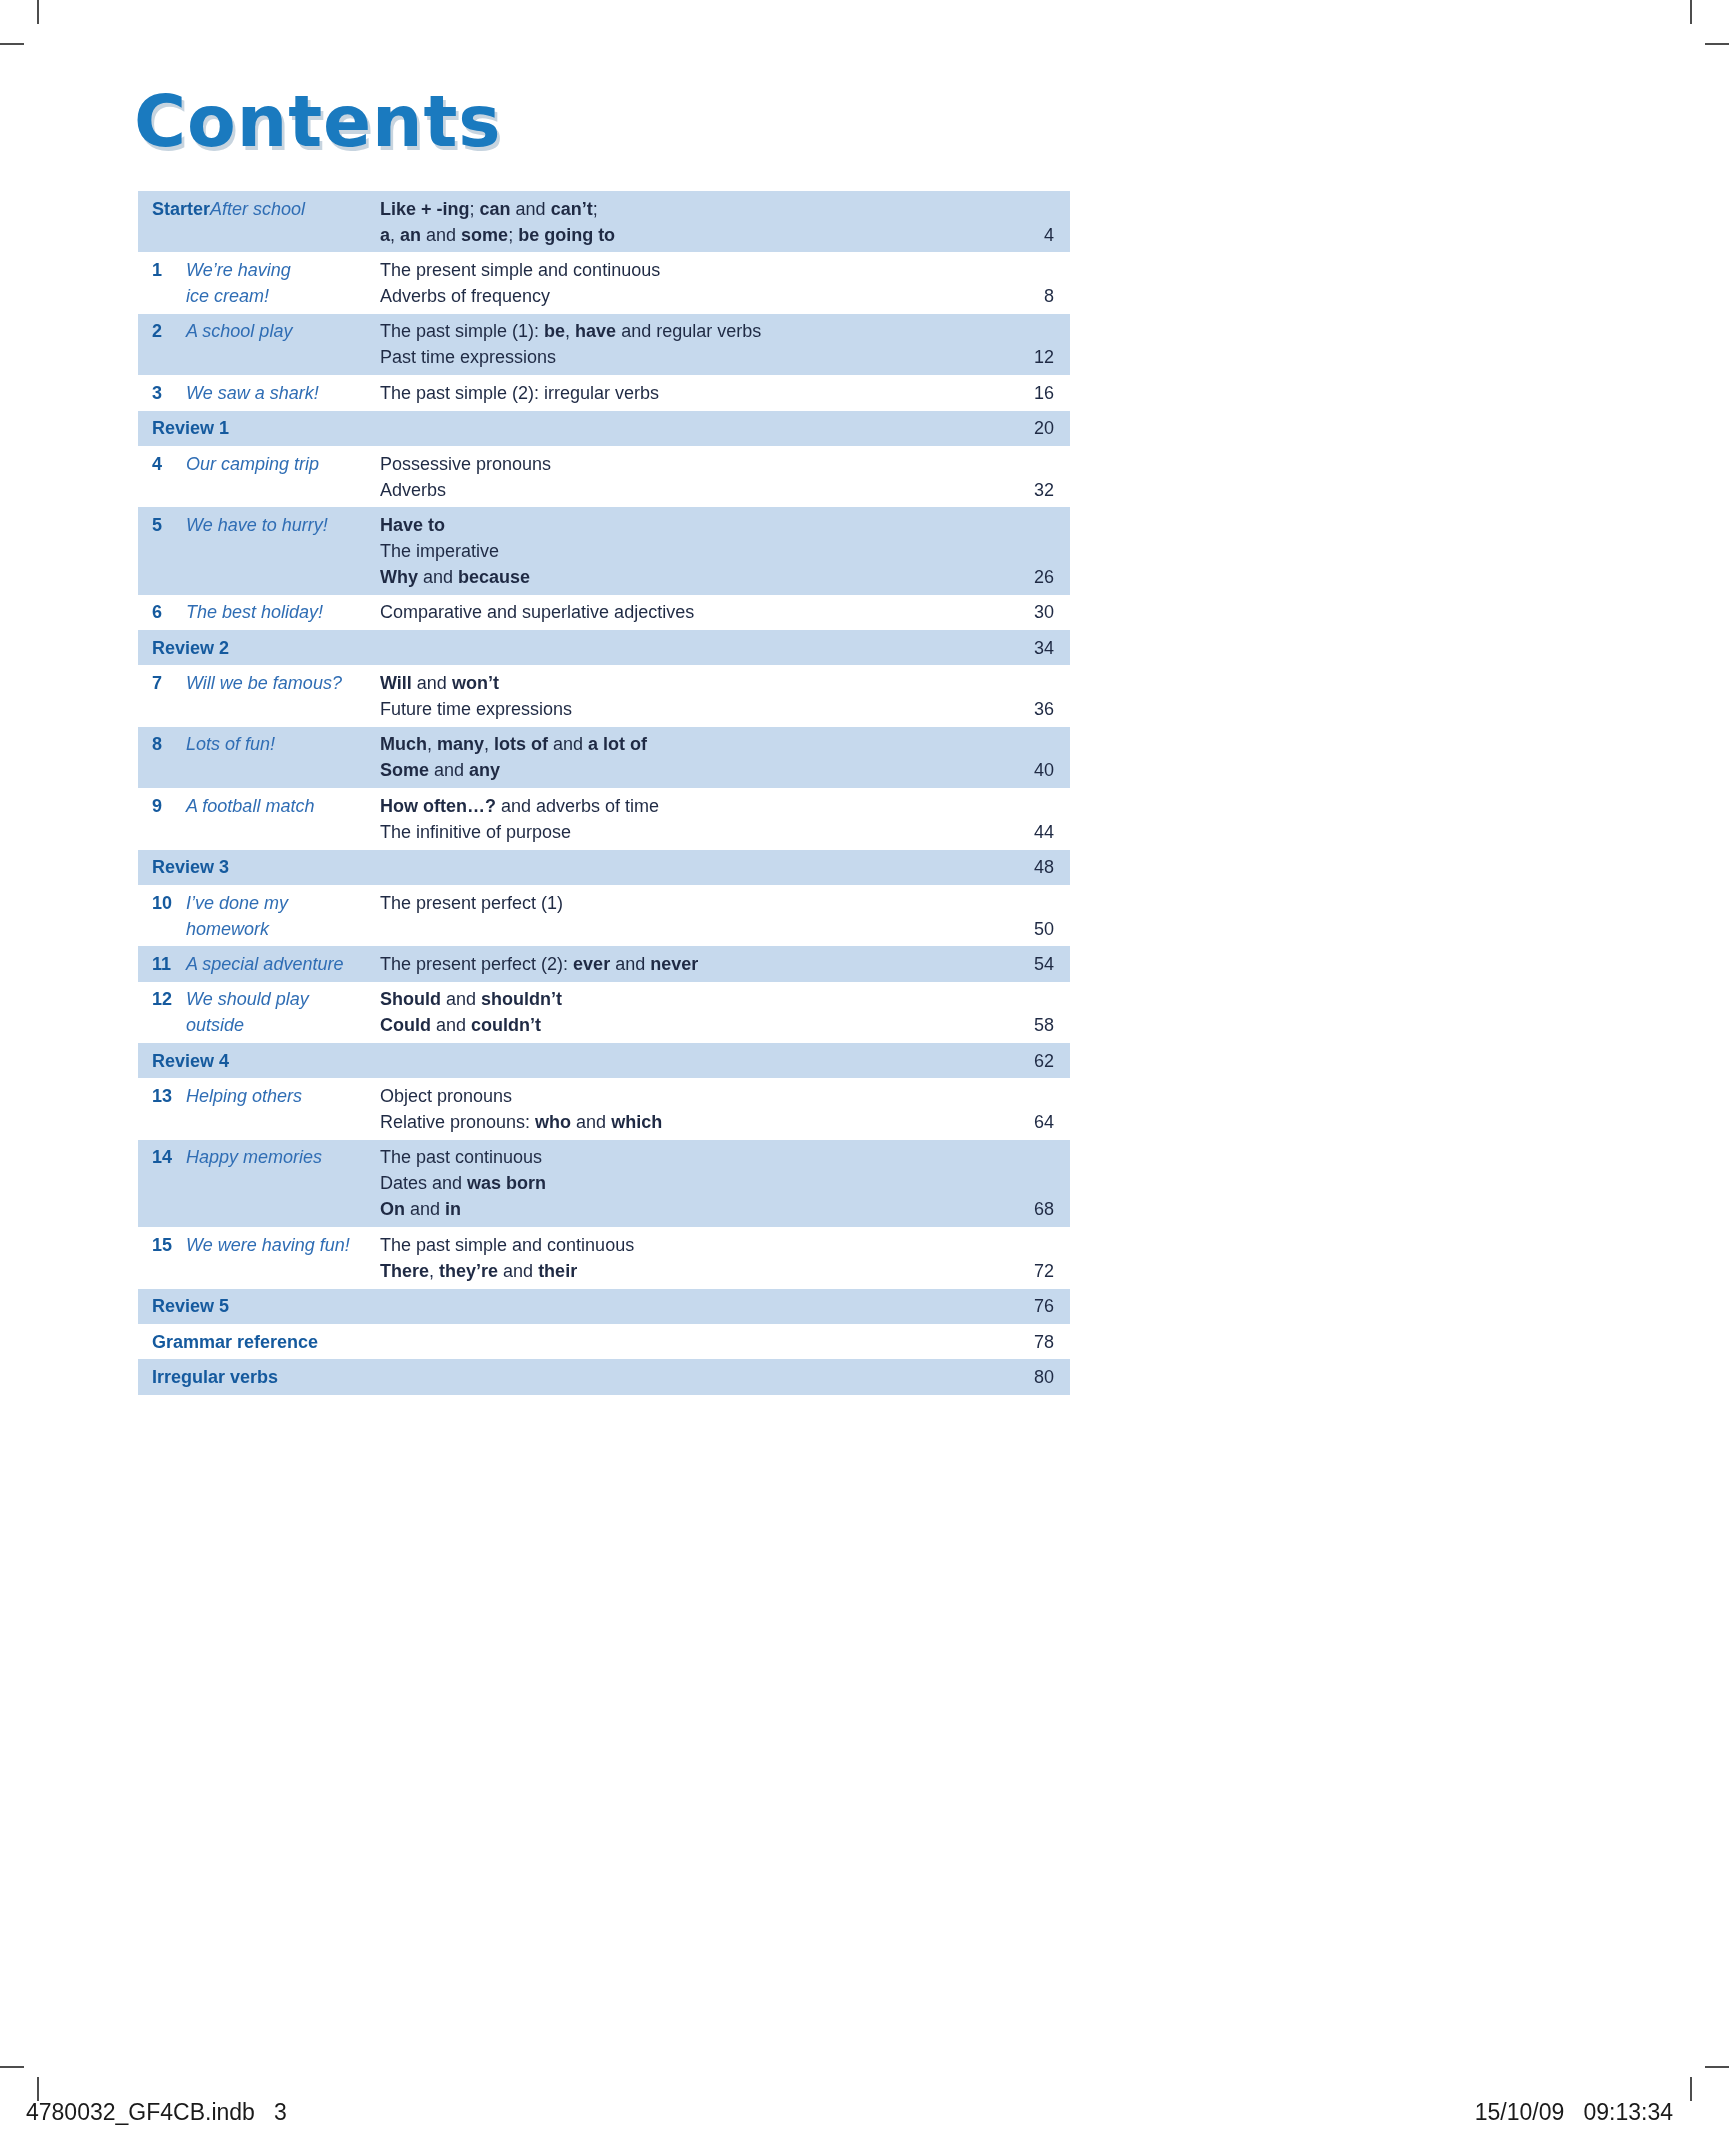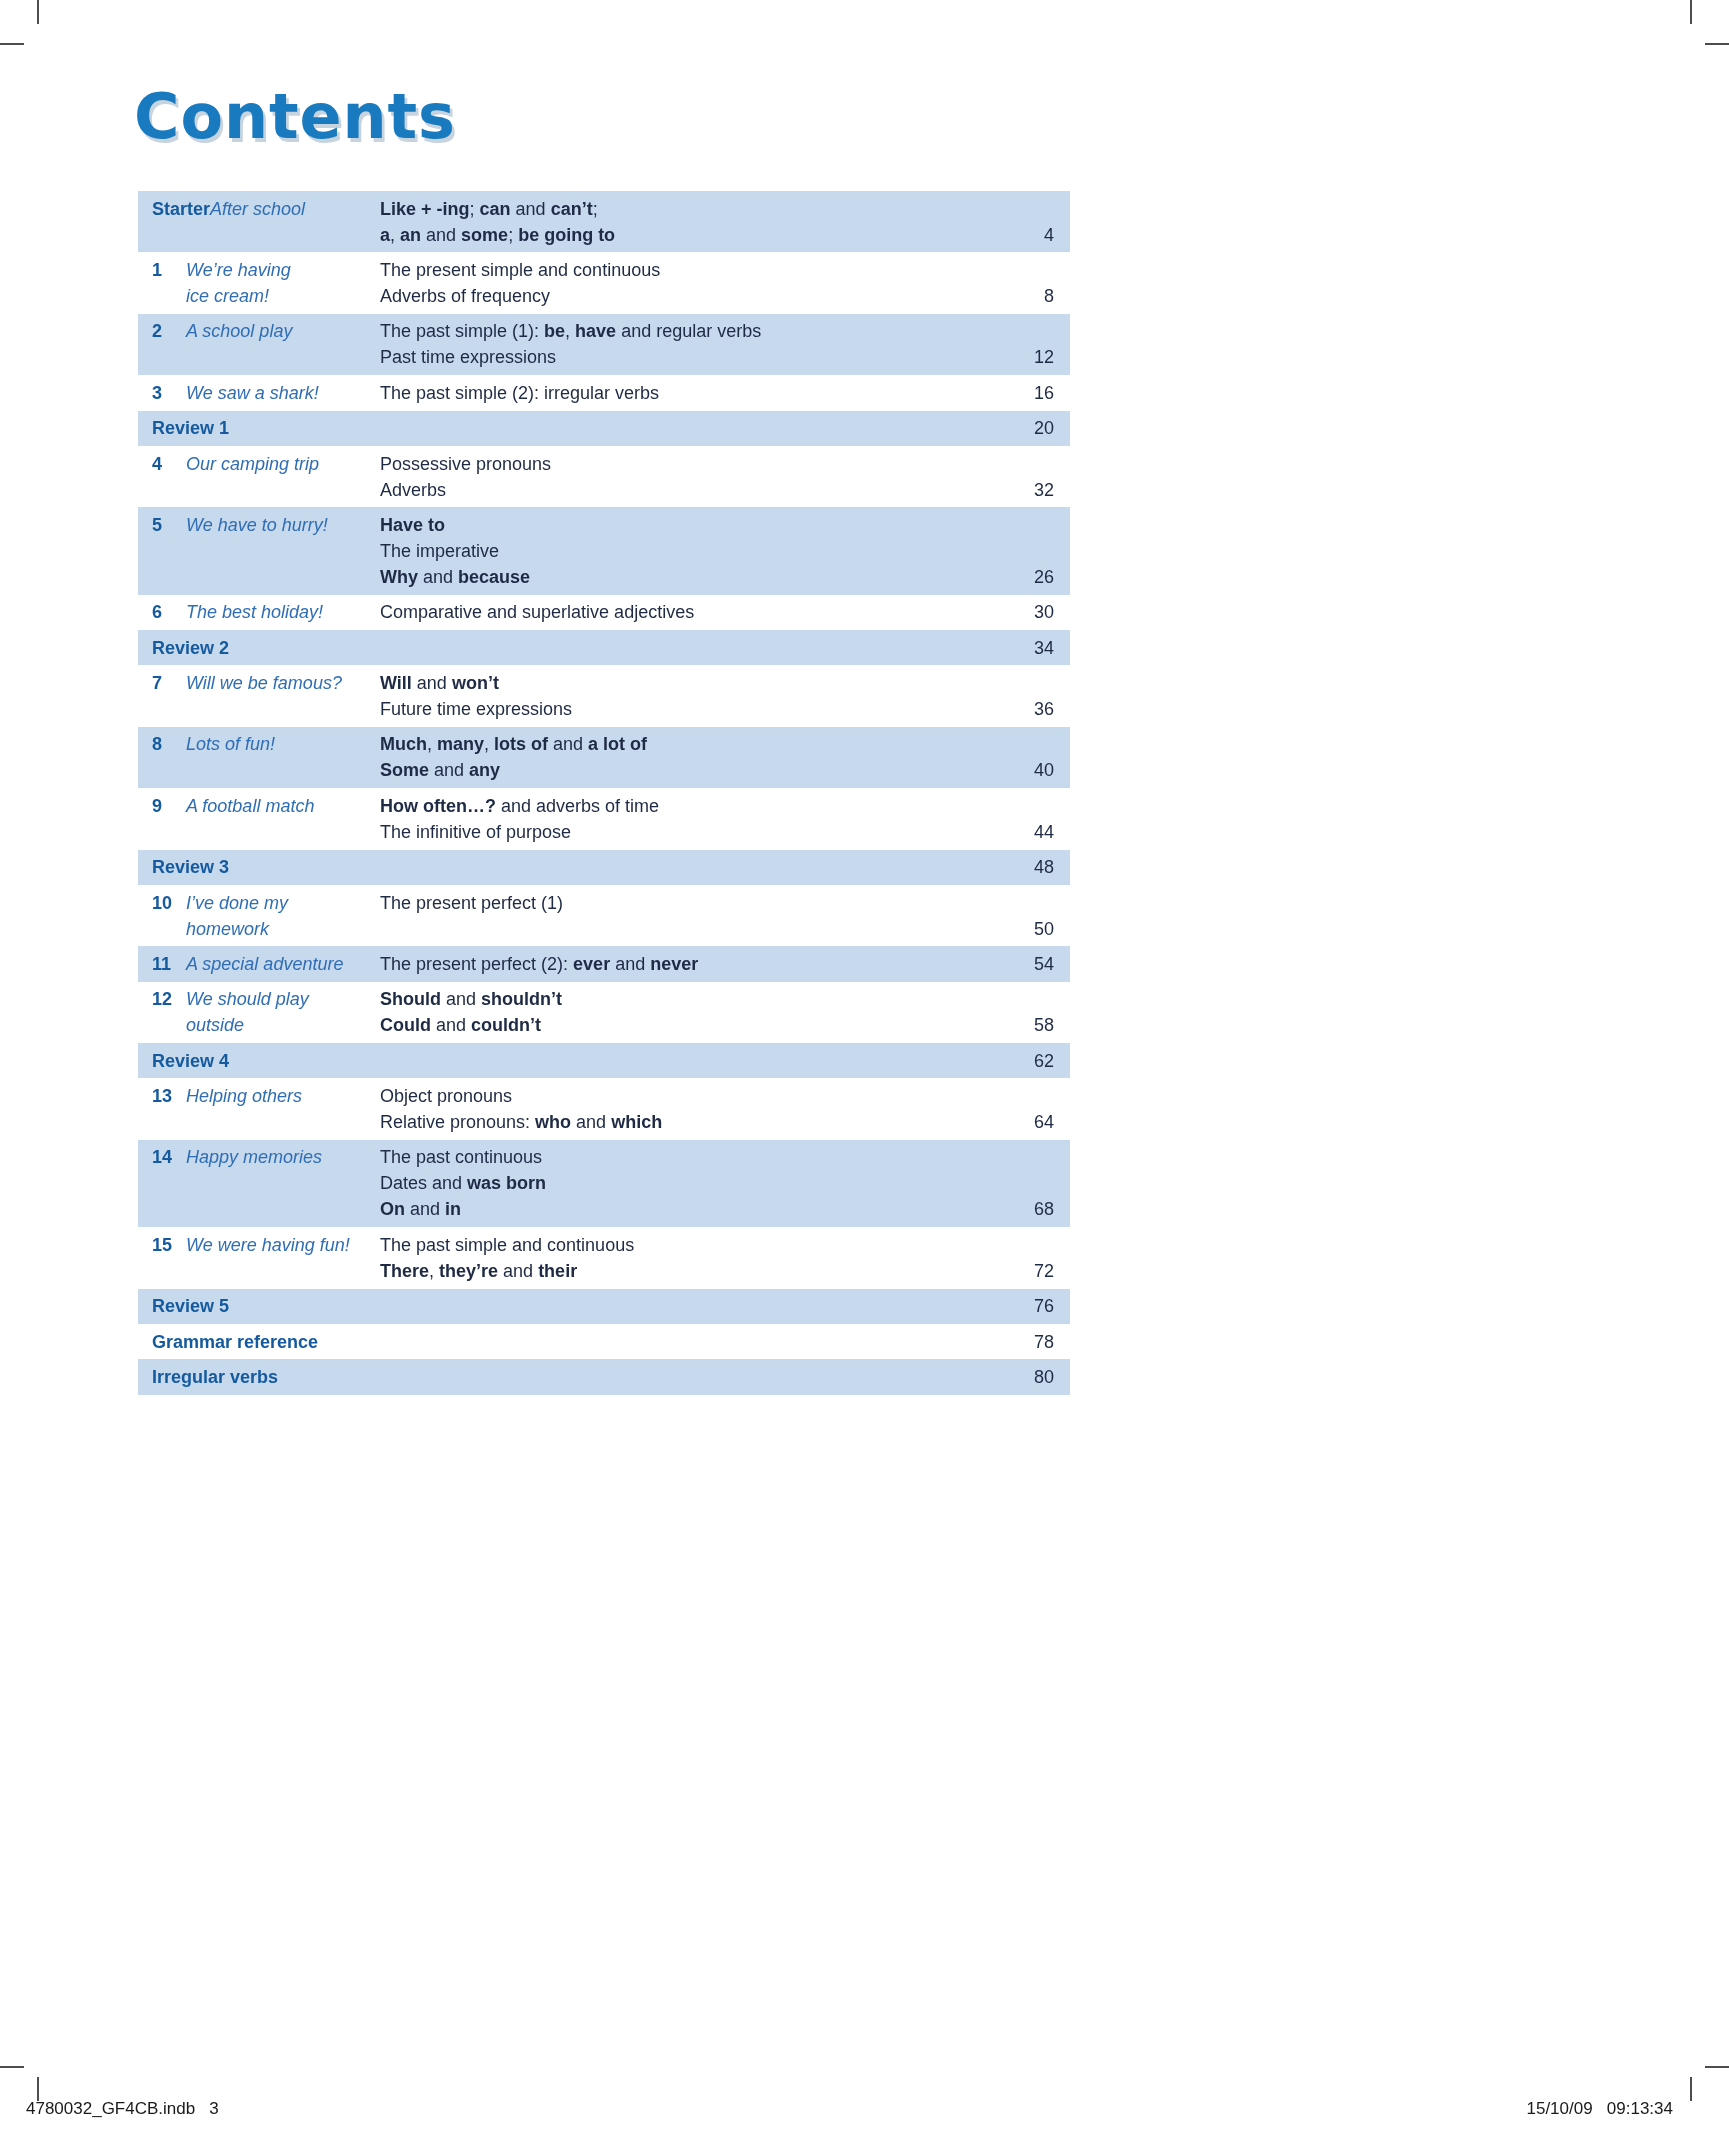--- a/index.html
+++ b/index.html
@@ -17,21 +17,21 @@
 
   
   .cm { position: absolute; background: #4d4d4d; }
 
   .contents-title {
     position: absolute;
     left: 134px;
     top: 80px;
     margin: 0;
     font-family: "DejaVu Sans", sans-serif;
-    font-size: 62px;
+    font-size: 71px;
     font-weight: bold;
     letter-spacing: 0.9px;
     color: var(--accent-blue, #1a7abf);
     text-shadow: 2.8px 3.7px 0 rgba(130, 160, 185, 0.45);
   }
 
   .toc {
     position: absolute;
     left: 138px;
     top: 191px;
@@ -76,21 +76,21 @@
   .grammar-line strong { font-weight: bold; }
 
   .cell-page {
     flex: 0 0 43px;
     text-align: right;
     align-self: flex-end;
   }
 
   .footer {
     position: absolute;
-    font-size: 17px;
+    font-size: 23px;
     color: #1a1a1a;
     white-space: pre;
     font-family: "Liberation Sans", sans-serif;
   }
   .footer-left  { left: 26px;  top: 2099px; }
   .footer-right { right: 56px; top: 2099px; }
 </style>
 </head>
 <body>
 

